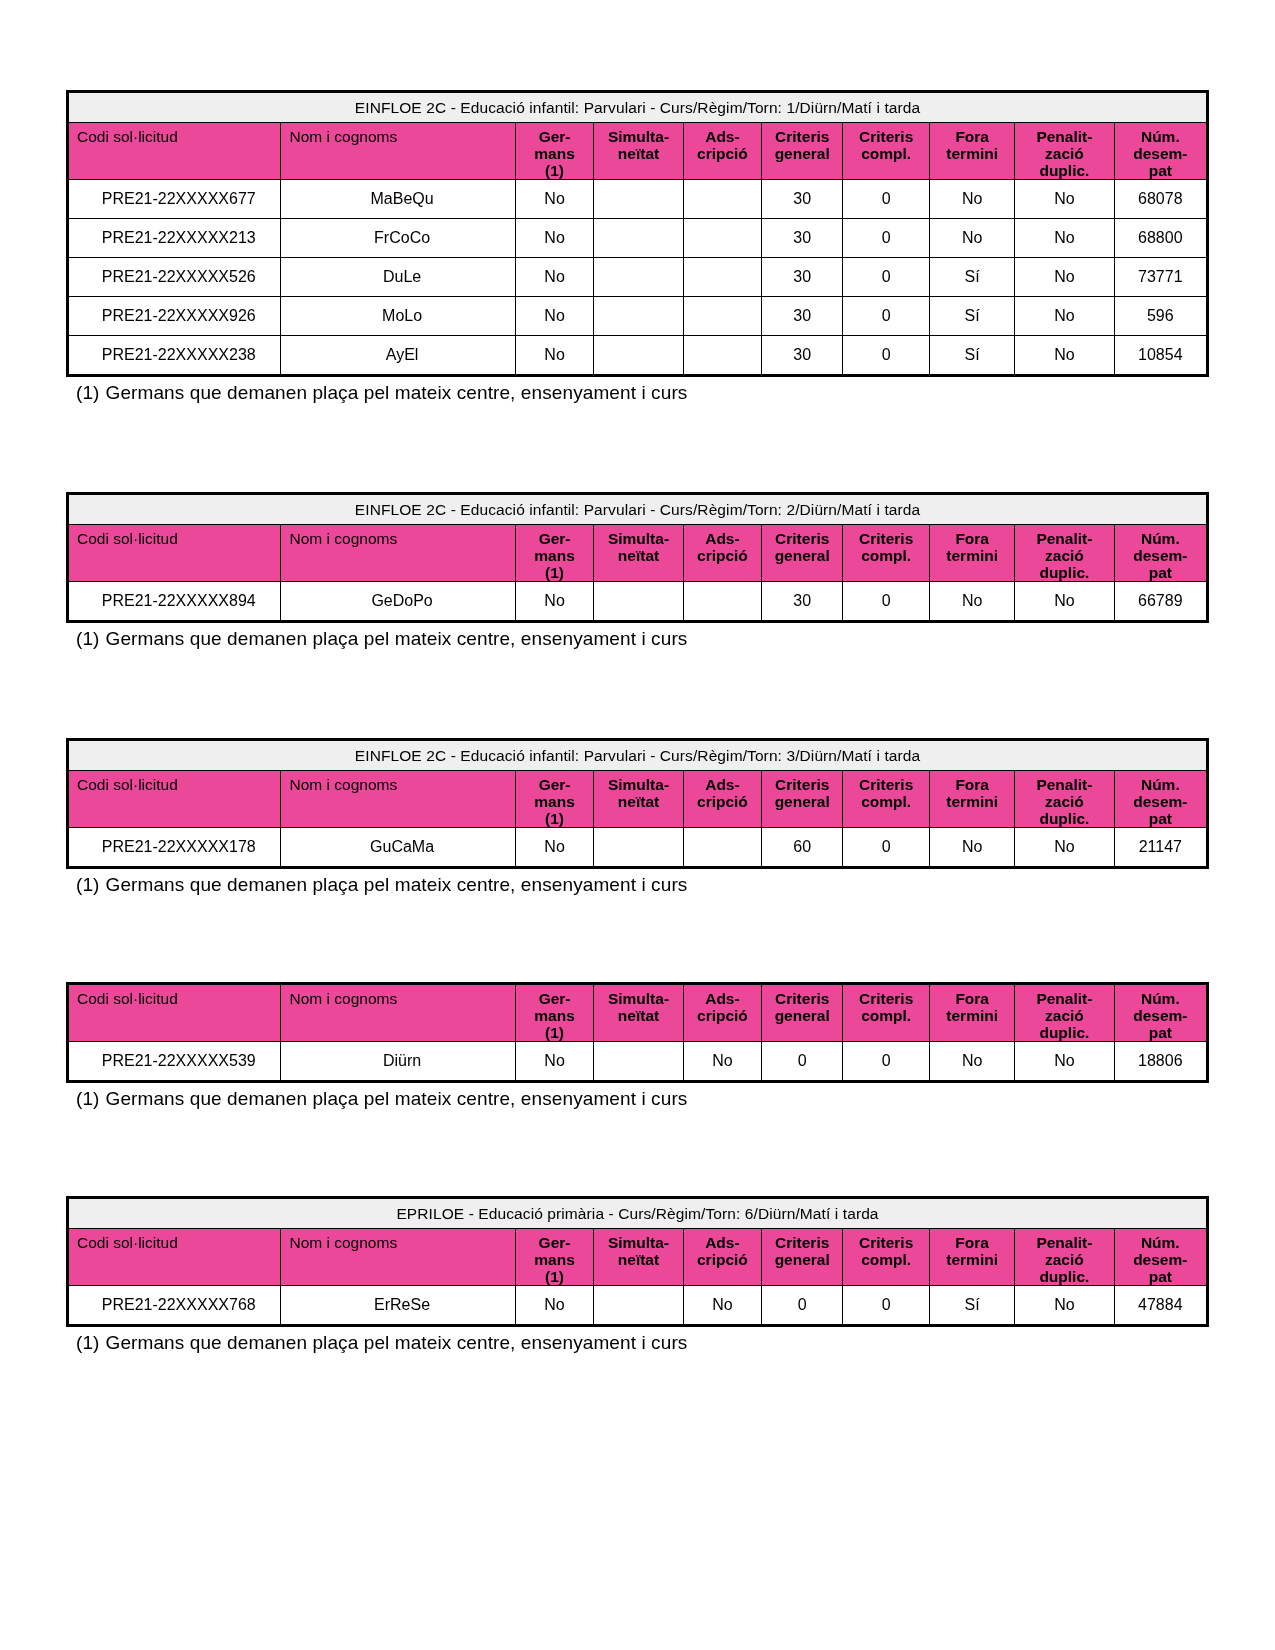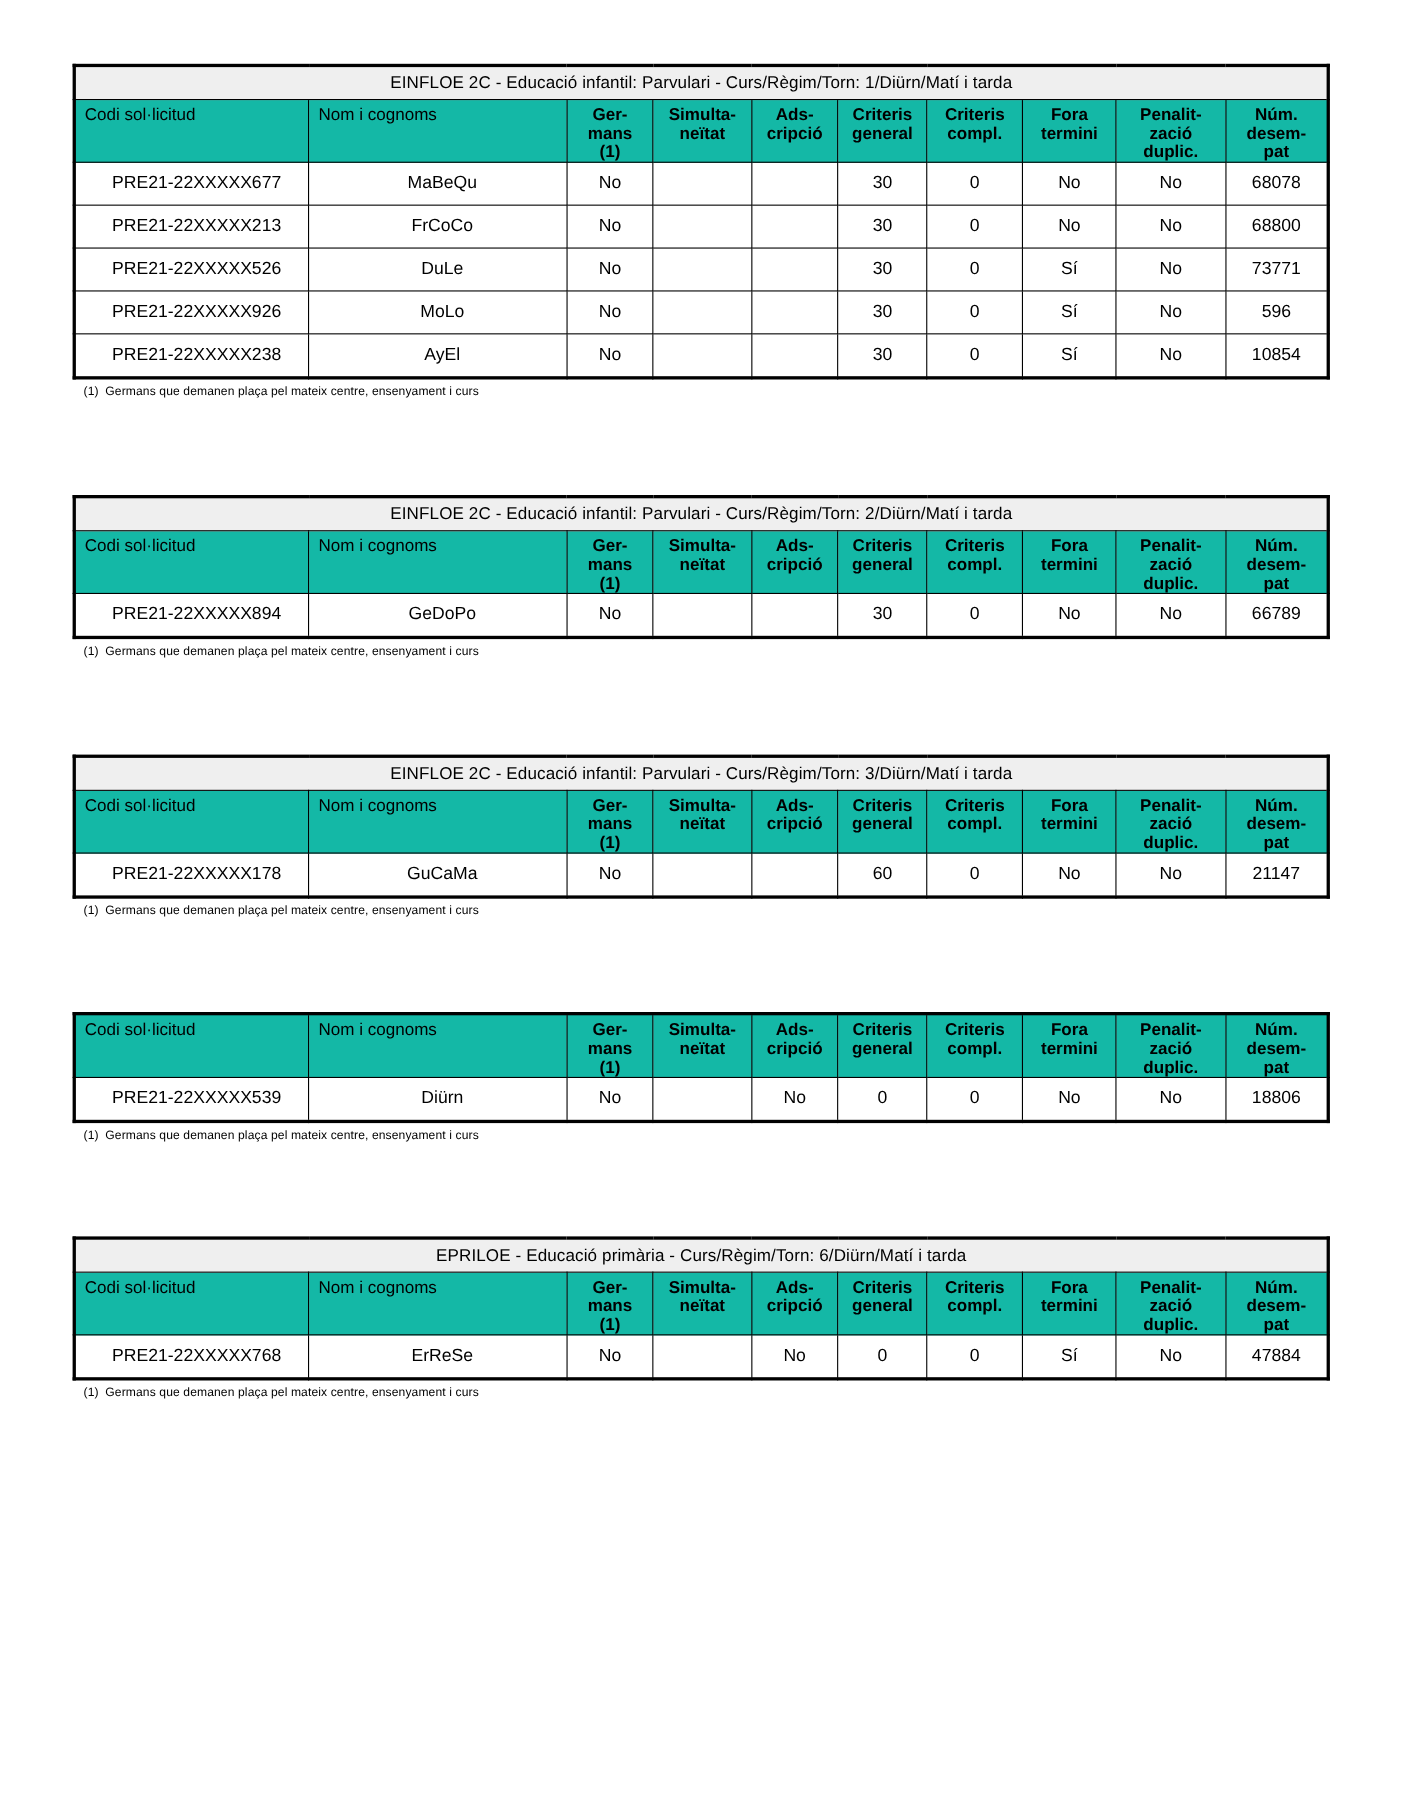--- a/index.html
+++ b/index.html
@@ -11,21 +11,21 @@
     width: 1275px;
     height: 1650px;
     font-family: "Liberation Sans", sans-serif;
     color: #000000;
     position: relative;
   }
   .page {
     width: 1275px;
     height: 1181px;
     box-sizing: border-box;
-    padding: 58px 66px 0 66px;
+    padding: 90px 66px 0 66px;
   }
   .block {
     margin-bottom: 0;
   }
   table.rep {
     border-collapse: collapse;
     width: 1143px;
     table-layout: fixed;
     border: 3px solid #000;
   }
@@ -39,21 +39,21 @@
   .title-cell {
     background: #efefef;
     text-align: center;
     font-weight: bold;
     font-size: 19px;
     height: 29px;
     letter-spacing: 0.1px;
     border-bottom: 1px solid #000 !important;
   }
   .hdr td {
-    background: #14b8a6;
+    background: #ec4899;
     font-weight: bold;
     font-size: 15px;
     line-height: 17px;
     padding: 3px 0;
   }
   .hdr td.left {
     text-align: left;
     padding-left: 8px;
     vertical-align: top;
     padding-top: 5px;
@@ -67,21 +67,21 @@
   tbody.rows td {
     height: 38px;
     font-size: 16px;
     text-align: center;
   }
   tbody.rows td.left {
     text-align: center;
     padding-left: 8px;
   }
   .note {
-    font-size: 11px;
+    font-size: 19px;
     margin: 5px 0 0 10px;
     letter-spacing: 0.1px;
   }
   .note .num {
     margin-right: 6px;
   }
   .spacer-lg { height: 88px; }
   .spacer-md { height: 86px; }
   
   col.c0 { width: 206px; }

